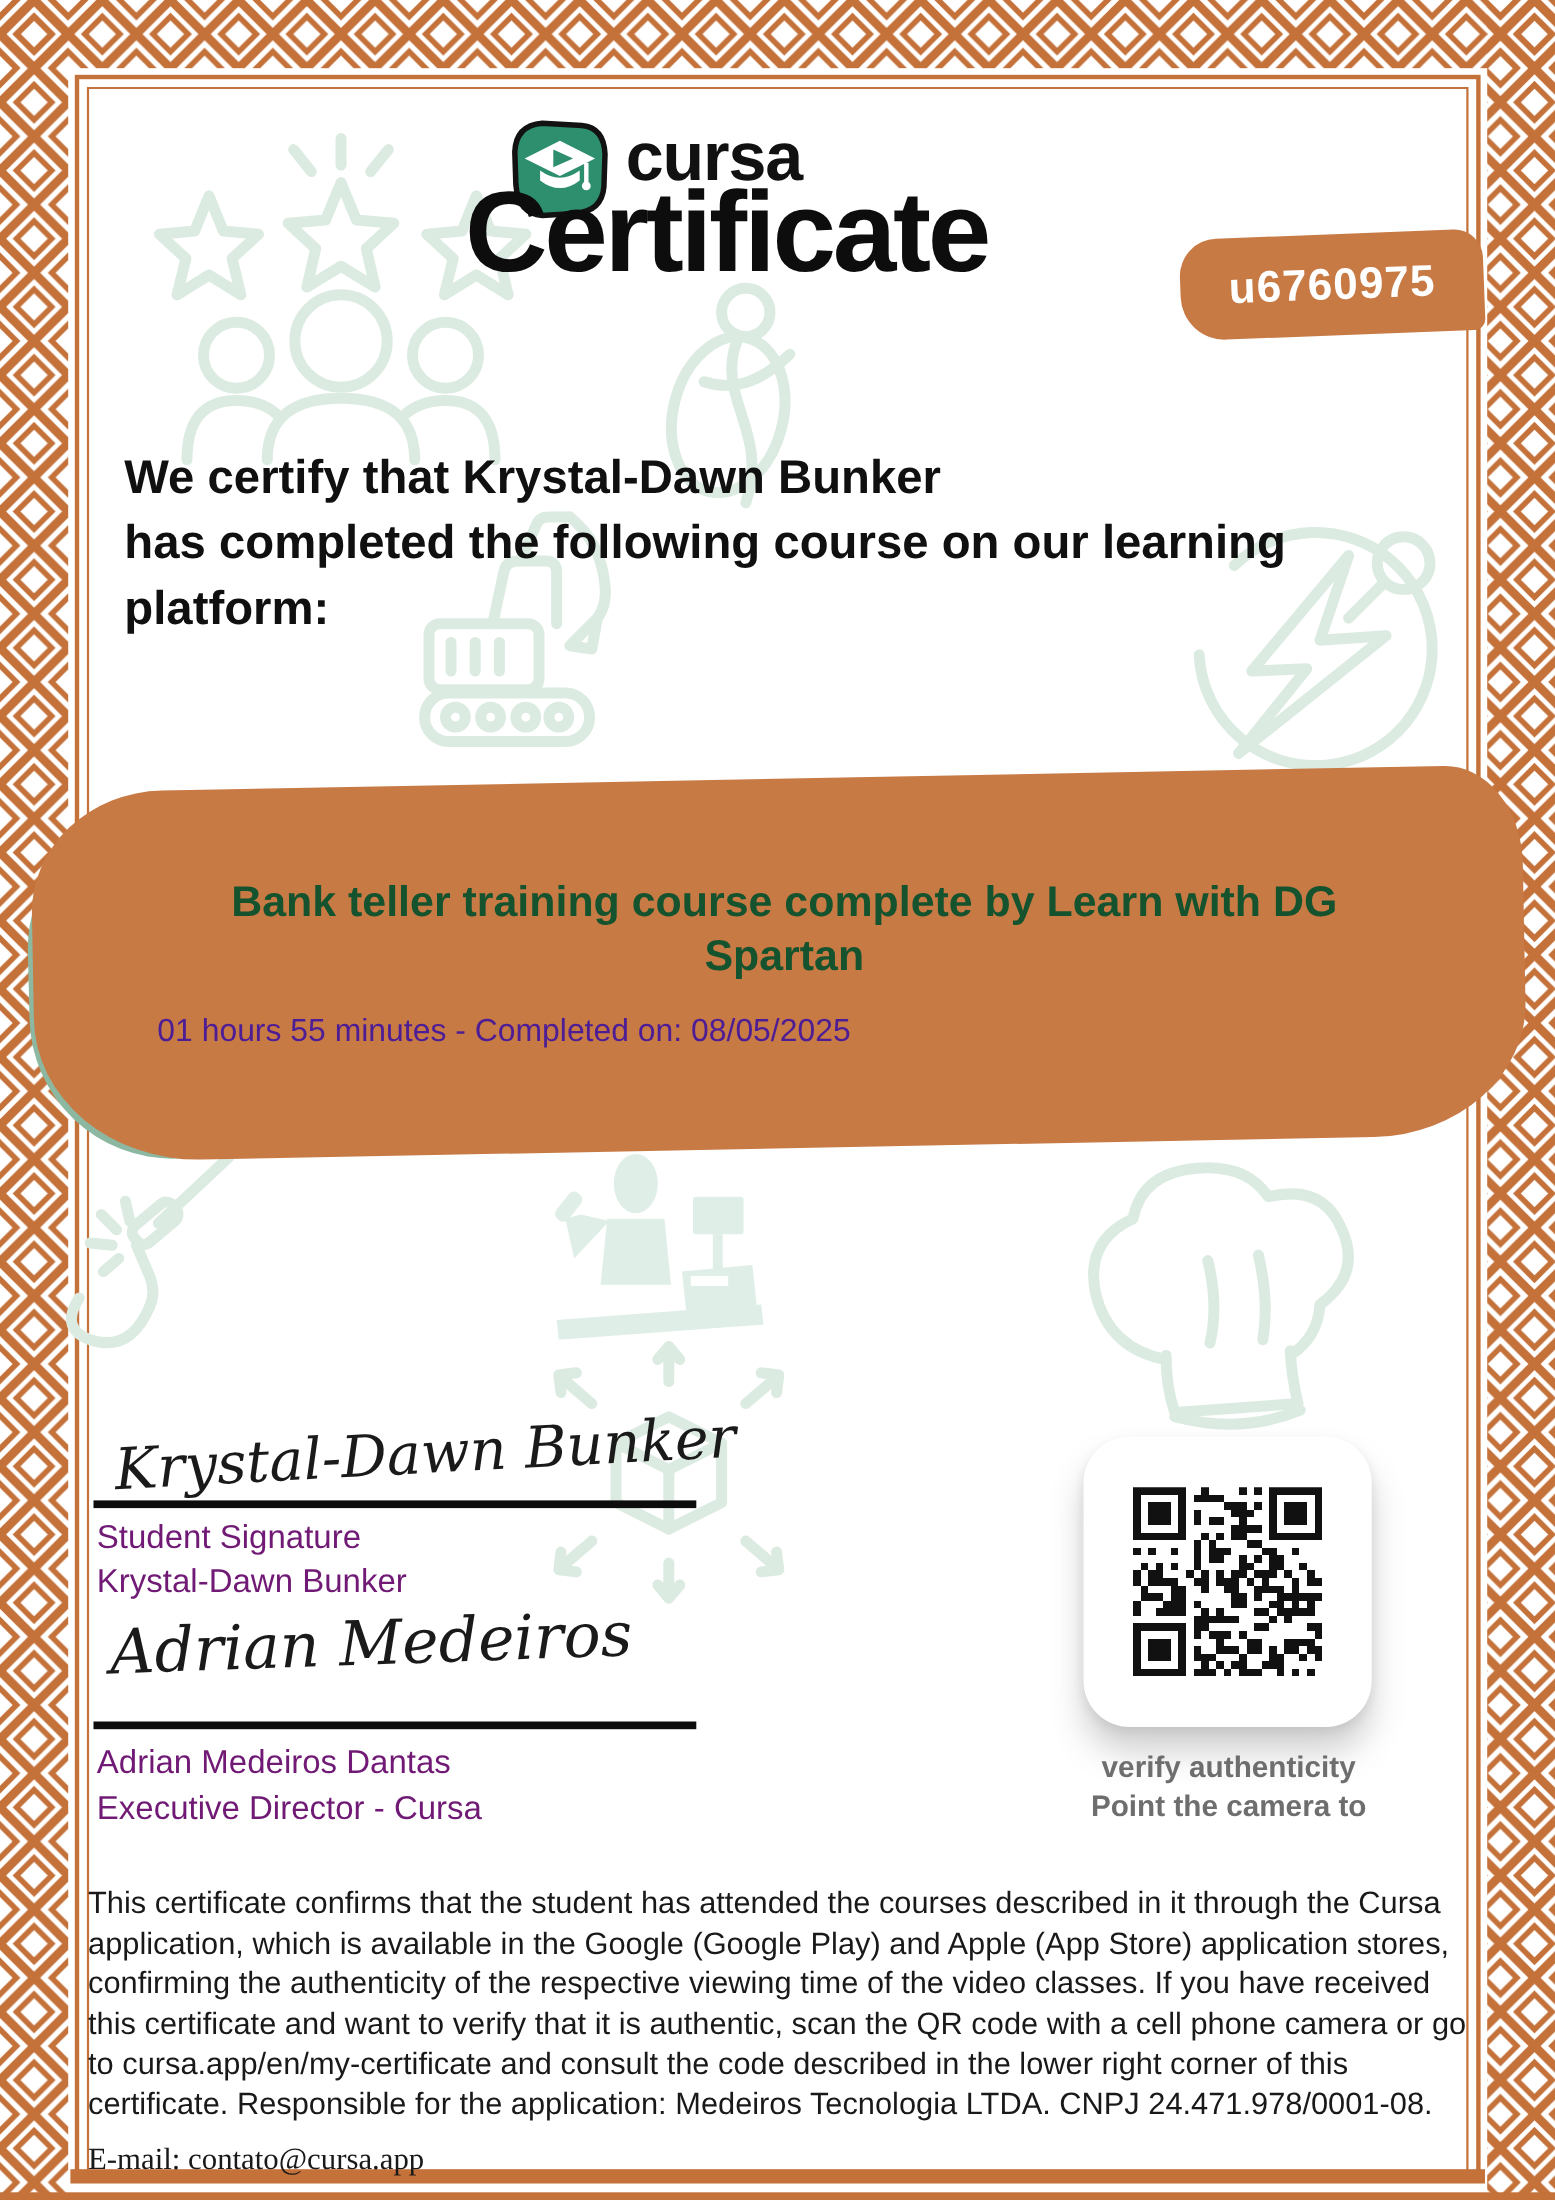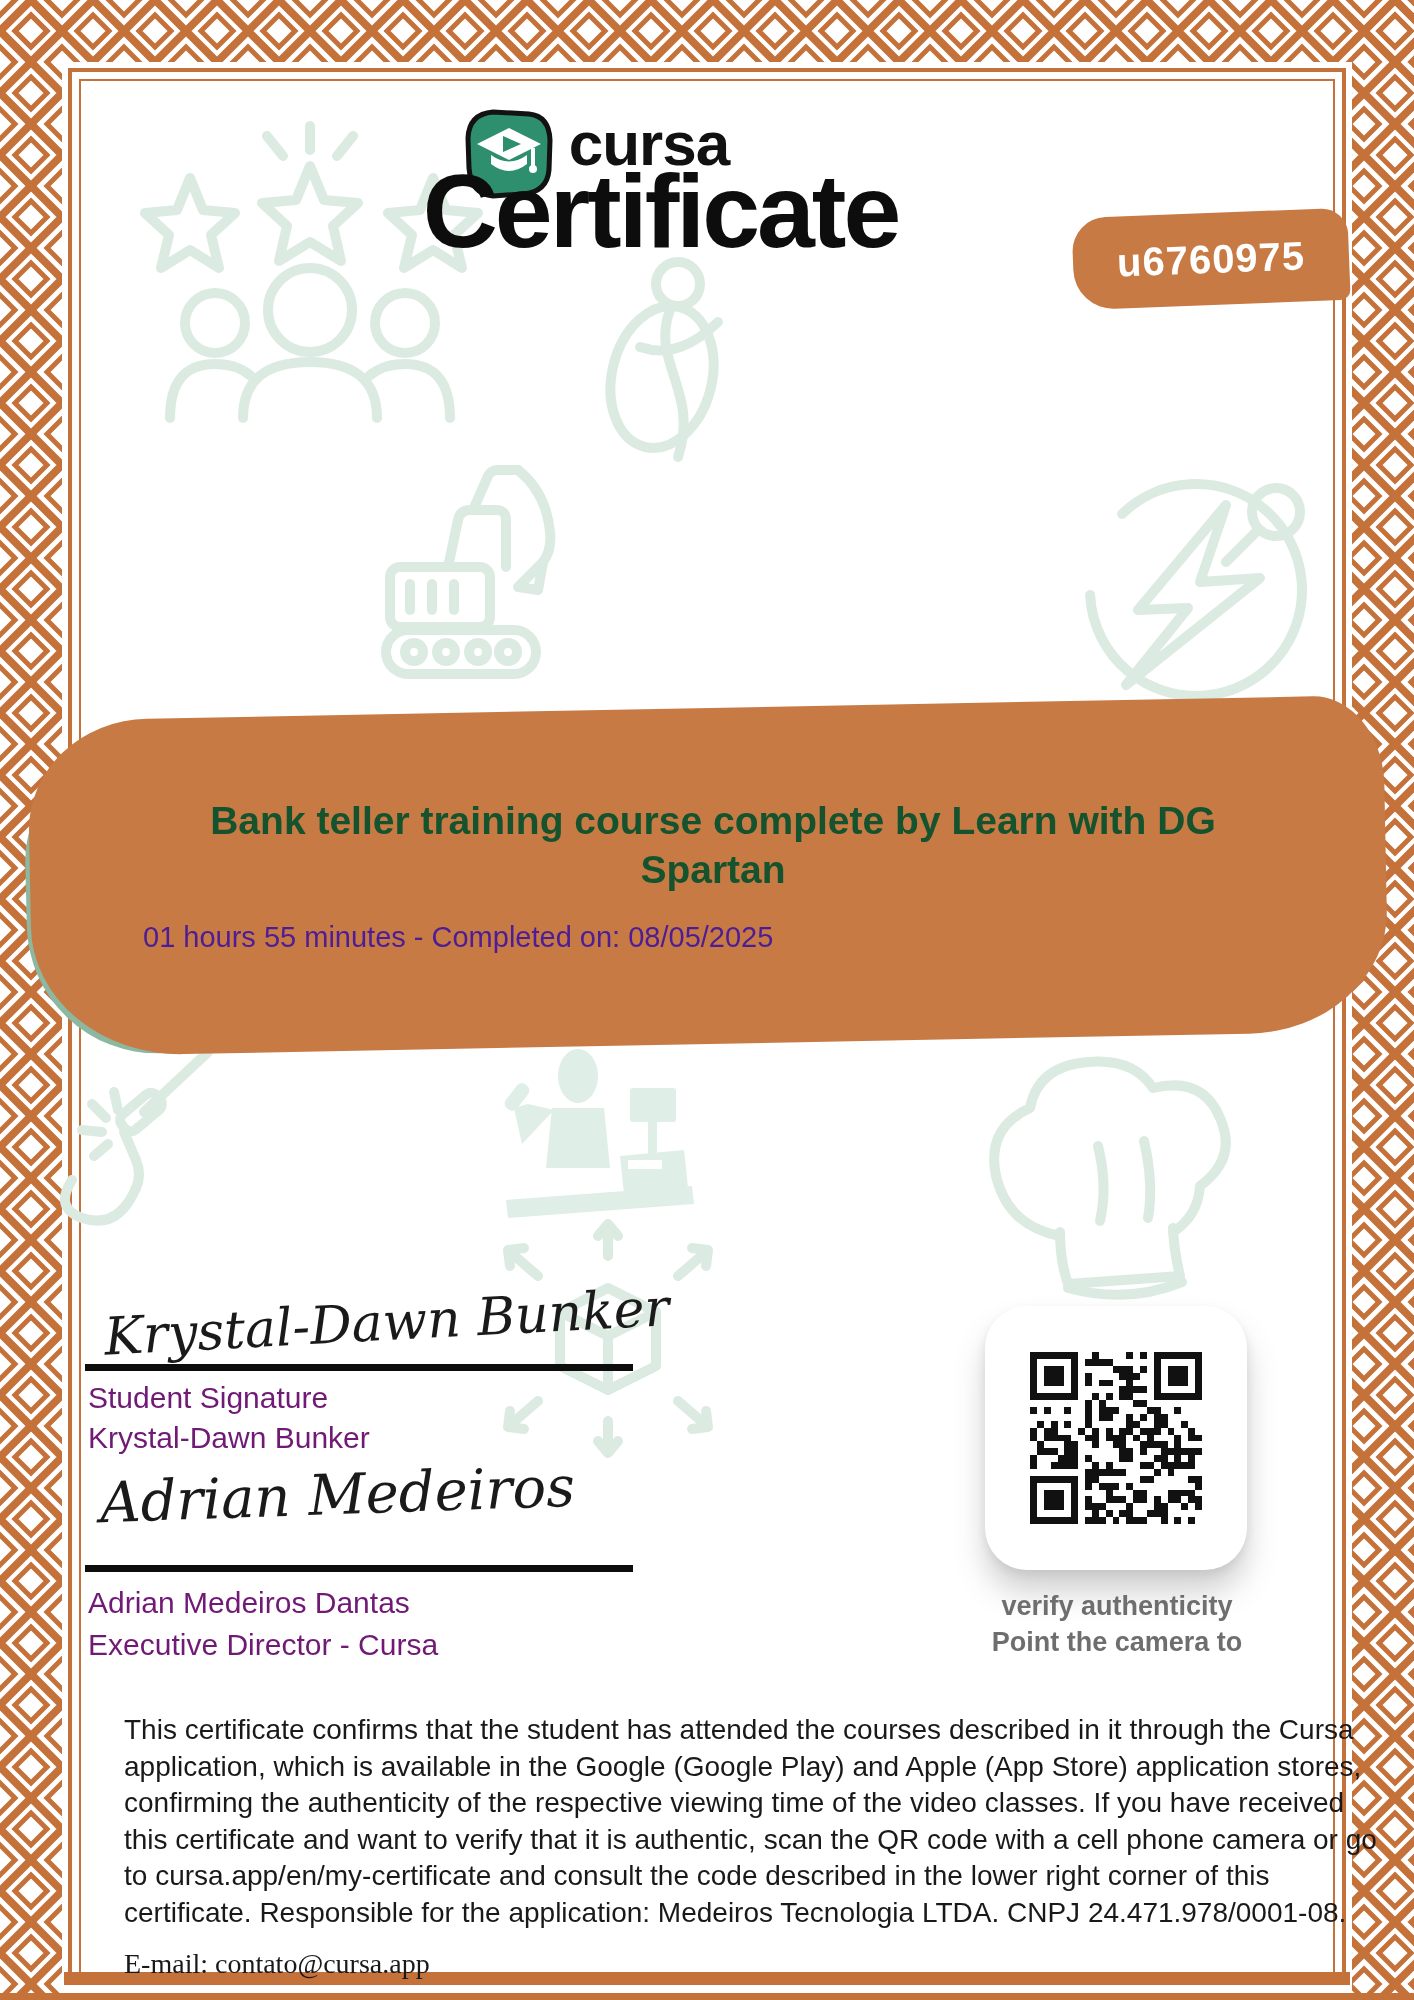--- a/index.html
+++ b/index.html
@@ -49,21 +49,21 @@
 
   
   .qr-card{
     left:985px;top:1306px;width:262px;height:264px;background:#ffffff;border-radius:42px;
     box-shadow:0 22px 30px rgba(90,90,90,0.28), 0 4px 10px rgba(0,0,0,0.08);
     display:flex;align-items:center;justify-content:center;
   }
   .qr-caption{left:952px;top:1588px;width:330px;text-align:center;font-size:27px;font-weight:700;color:#6e6e6e;line-height:1.35;}
 
   
-  .footer{left:80px;top:1712px;width:1262px;font-size:28px;line-height:1.305;color:#191919;padding-left:44px;}
+  .footer{left:80px;top:1712px;width:1262px;font-size:28px;line-height:1.305;color:#191919;}
   .footer .email{margin-top:15px;font-family:Liberation Serif, serif;}
 
   
   .wm{stroke:#dcebe2;fill:none;stroke-width:10;stroke-linecap:round;stroke-linejoin:round;}
   .wm-fill{fill:#dfeee6;stroke:none;}
 </style>
 </head>
 <body>
 
 <div class="page">
@@ -204,20 +204,24 @@
       <circle cx="70" cy="61" r="4" fill="#ffffff"></circle>
     </svg>
     <span class="brand-name">cursa</span>
   </div>
 
   <div class="abs cert-title">Certificate</div>
   <div class="abs id-badge">
     <span>u6760975</span>
   </div>
 
+  <div class="abs intro">
+    <div><span>We certify that</span><span class="student">Krystal-Dawn Bunker</span></div>
+    <div>has completed the following course on our learning platform:</div>
+  </div>
 
   <div class="abs banner-shadow"></div>
   <div class="abs banner"></div>
   <div class="abs course-title">Bank teller training course complete by Learn with DG Spartan</div>
   <div class="abs course-meta">01 hours 55 minutes - Completed on: 08/05/2025</div>
 
   <div class="abs sig-script sig1">Krystal-Dawn Bunker</div>
   <div class="abs sig-line sig-line1"></div>
   <div class="abs sig-label lab1">Student Signature</div>
   <div class="abs sig-label lab2">Krystal-Dawn Bunker</div>

